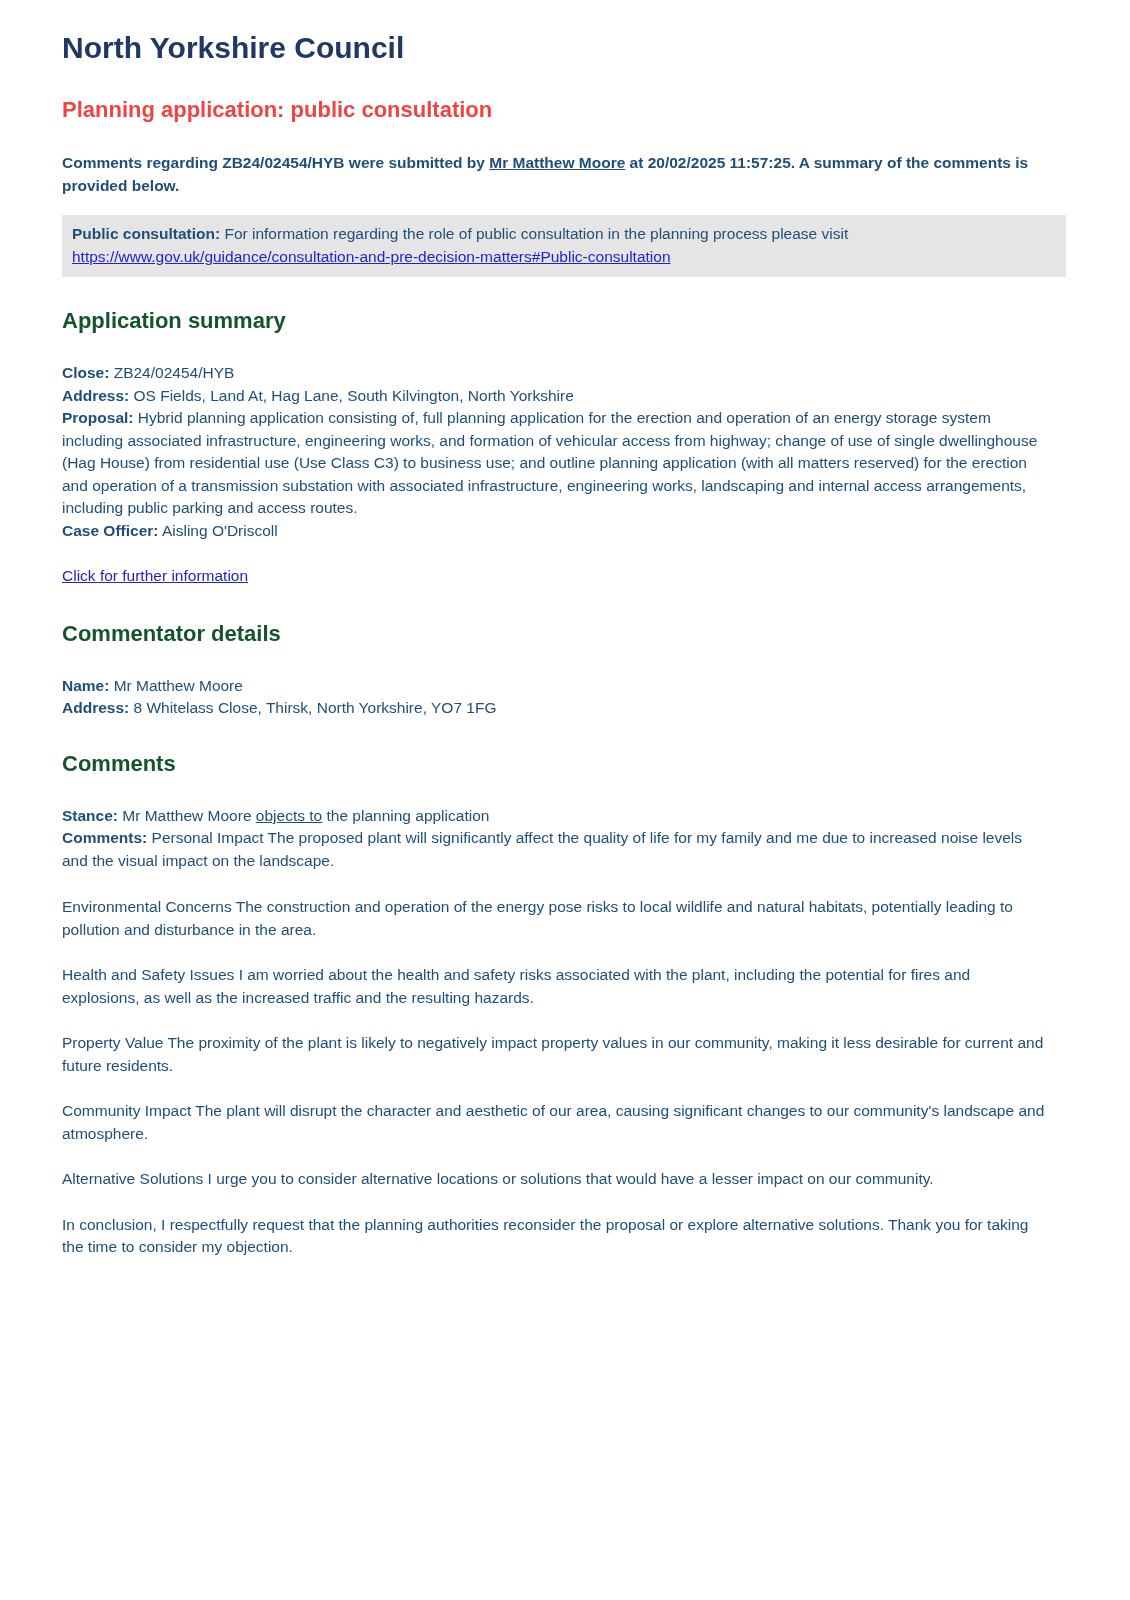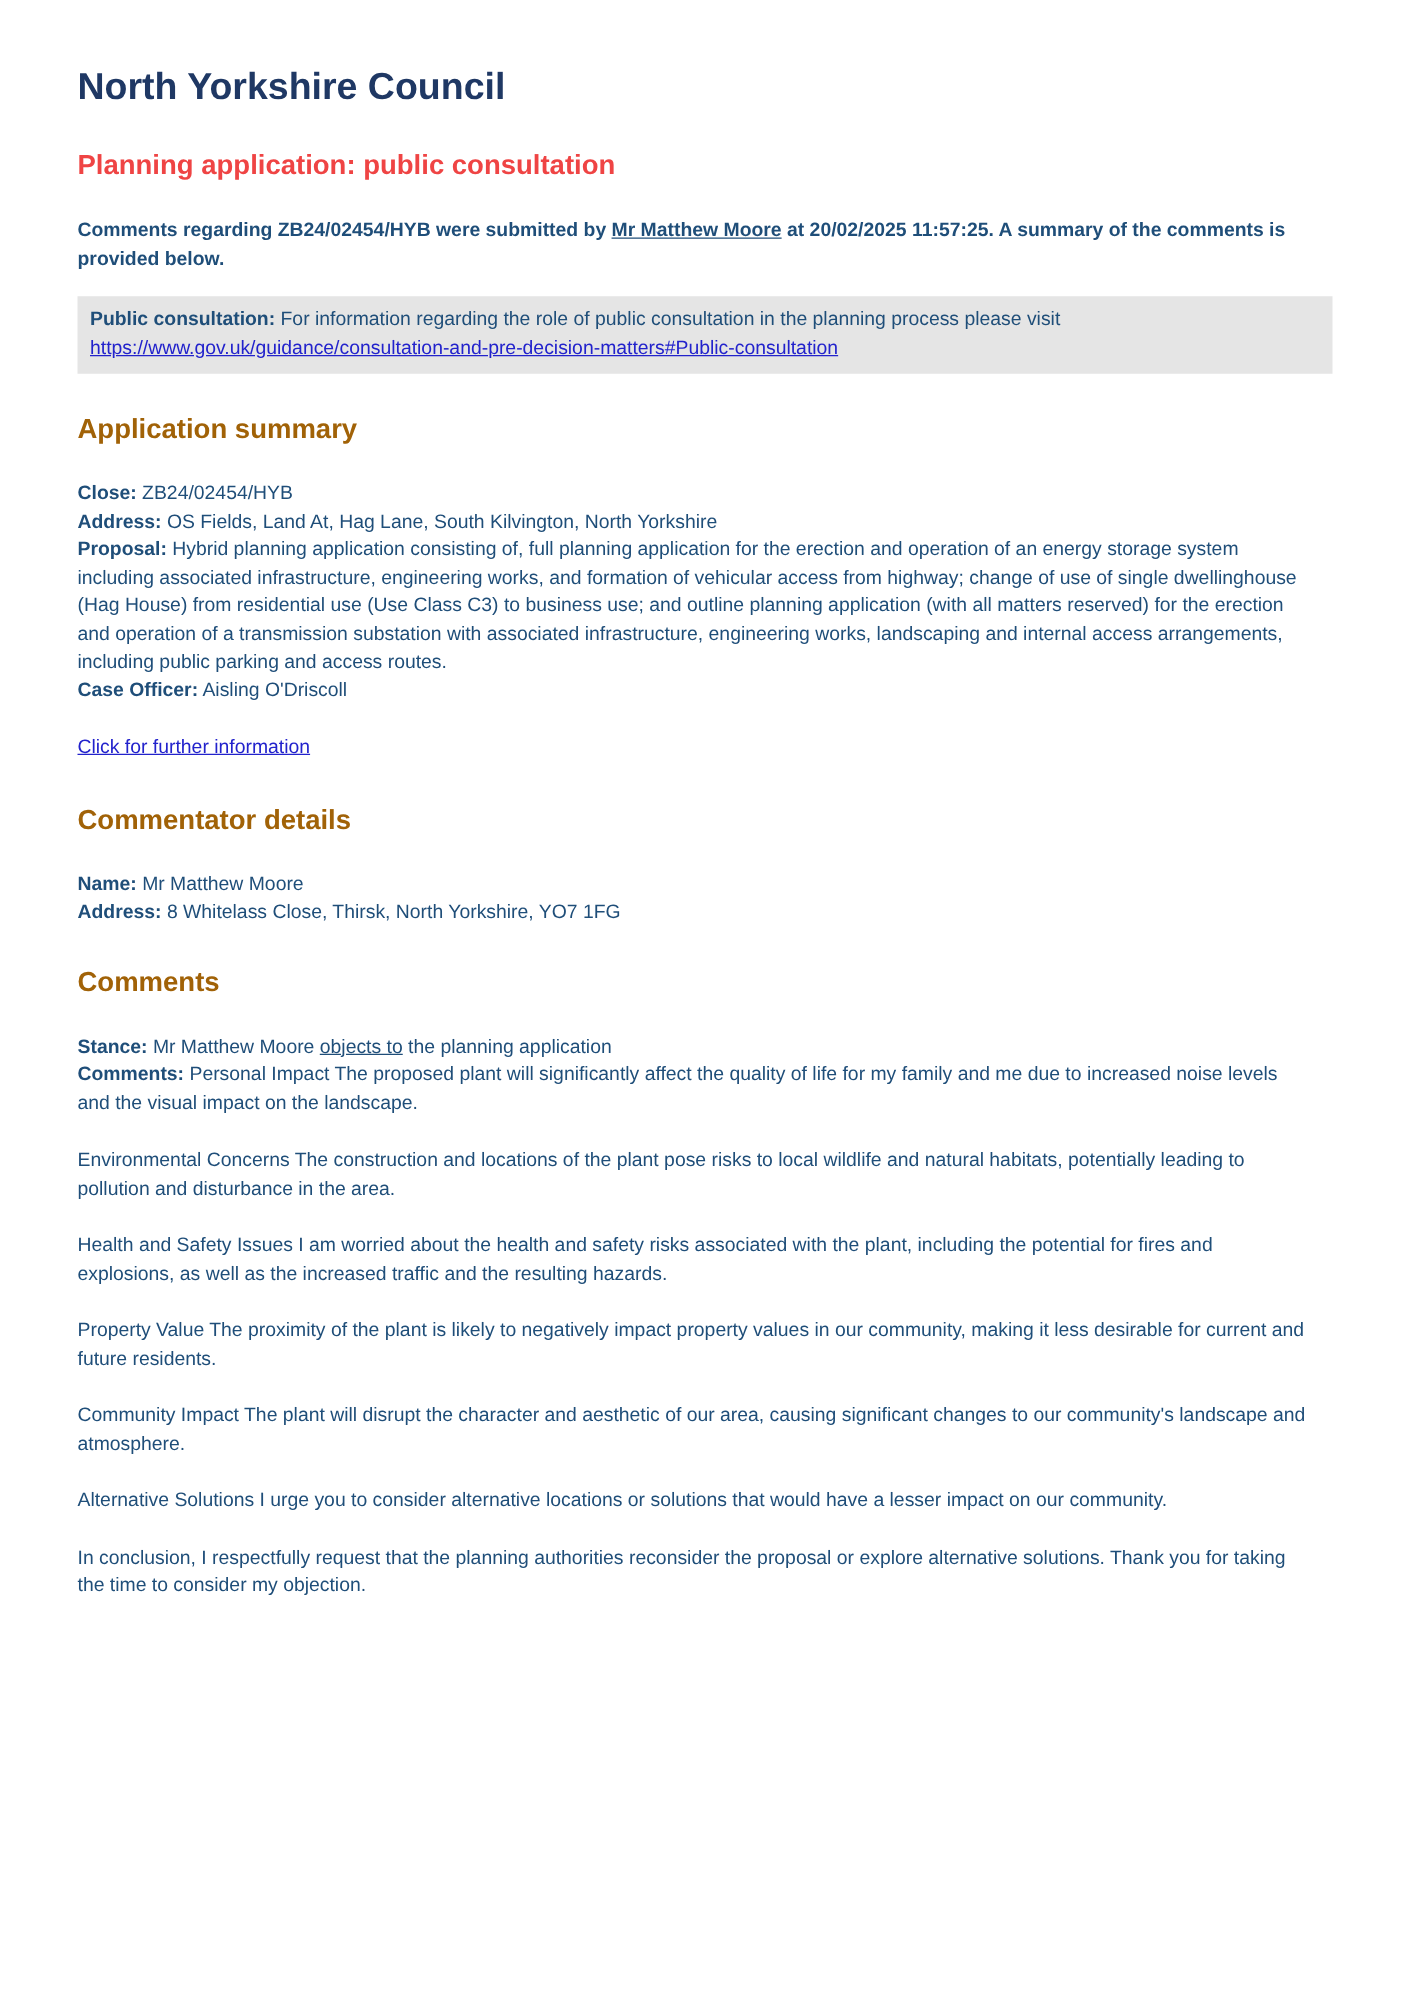--- a/index.html
+++ b/index.html
@@ -6,21 +6,21 @@
     margin: 0;
     padding: 0;
     background: #ffffff;
   }
   body {
     width: 1130px;
     min-height: 1600px;
     font-family: "Liberation Sans", sans-serif;
   }
   .page {
-    padding: 53px 62px 0 62px;
+    padding: 31px 62px 0 62px;
     color: #1f4e79;
     font-size: 15.5px;
     line-height: 22.5px;
   }
   .content {
     width: 984px;
   }
   h1.title {
     font-size: 30px;
     line-height: 34px;
@@ -32,21 +32,21 @@
     font-size: 22px;
     line-height: 26px;
     font-weight: bold;
     color: #ef4444;
     margin: 0 0 29px 0;
   }
   h2.section-heading {
     font-size: 22px;
     line-height: 27px;
     font-weight: bold;
-    color: #a16207;
+    color: #14532d;
     margin: 30px 0 28px 0;
   }
   p.intro {
     font-weight: bold;
     margin: 0 0 18px 0;
   }
   .navy-link {
     color: inherit;
     text-decoration: underline;
     cursor: pointer;
@@ -113,21 +113,21 @@
     <div class="section-body">
       <div class="line"><span class="b">Name:</span> <span>Mr Matthew Moore</span></div>
       <div class="line"><span class="b">Address:</span> <span>8 Whitelass Close, Thirsk, North Yorkshire, YO7 1FG</span></div>
     </div>
 
     <h2 class="section-heading">Comments</h2>
 
     <div class="section-body">
       <div class="line"><span class="b">Stance:</span> <span>Mr Matthew Moore </span><span class="u">objects to</span><span> the planning application</span></div>
       <div class="line mb"><span class="b">Comments:</span><span> Personal Impact The proposed plant will significantly affect the quality of life for my family and me due to increased noise levels and the visual impact on the landscape.</span></div>
-      <p>Environmental Concerns The construction and locations of the plant pose risks to local wildlife and natural habitats, potentially leading to pollution and disturbance in the area.</p>
+      <p>Environmental Concerns The construction and operation of the energy pose risks to local wildlife and natural habitats, potentially leading to pollution and disturbance in the area.</p>
       <p>Health and Safety Issues I am worried about the health and safety risks associated with the plant, including the potential for fires and explosions, as well as the increased traffic and the resulting hazards.</p>
       <p>Property Value The proximity of the plant is likely to negatively impact property values in our community, making it less desirable for current and future residents.</p>
       <p>Community Impact The plant will disrupt the character and aesthetic of our area, causing significant changes to our community's landscape and atmosphere.</p>
       <p>Alternative Solutions I urge you to consider alternative locations or solutions that would have a lesser impact on our community.</p>
       <p>In conclusion, I respectfully request that the planning authorities reconsider the proposal or explore alternative solutions. Thank you for taking the time to consider my objection.</p>
     </div>
 
   </div>
 </div>
 

